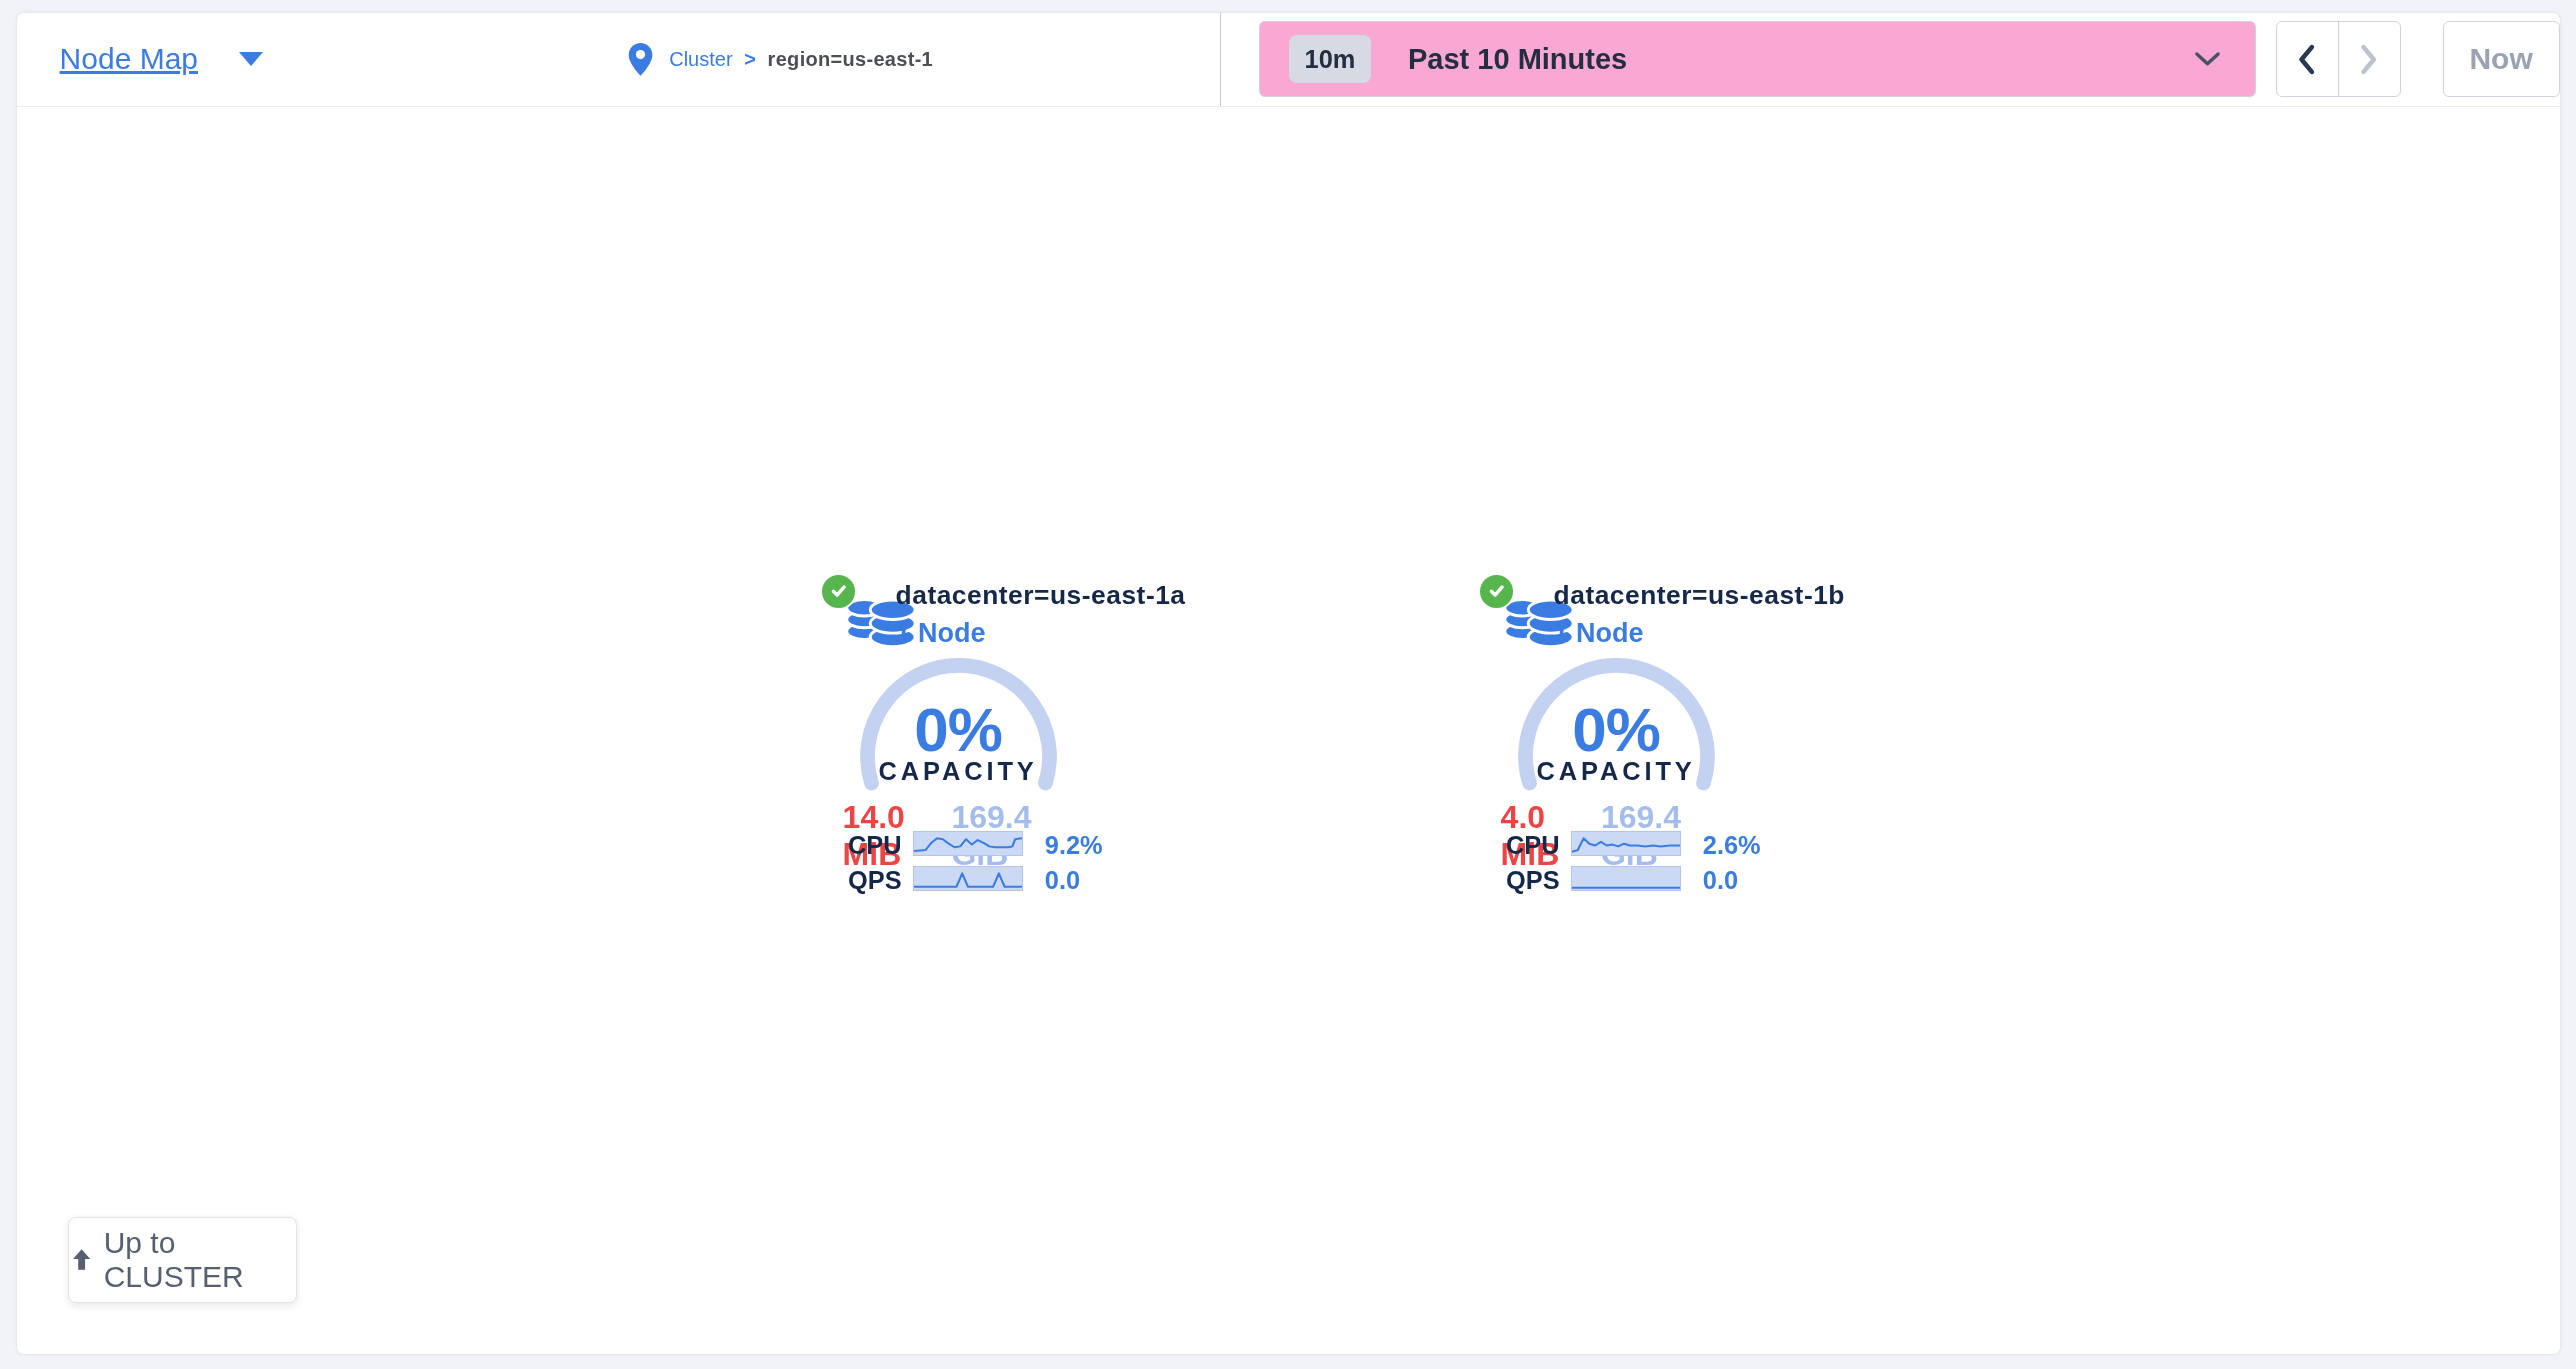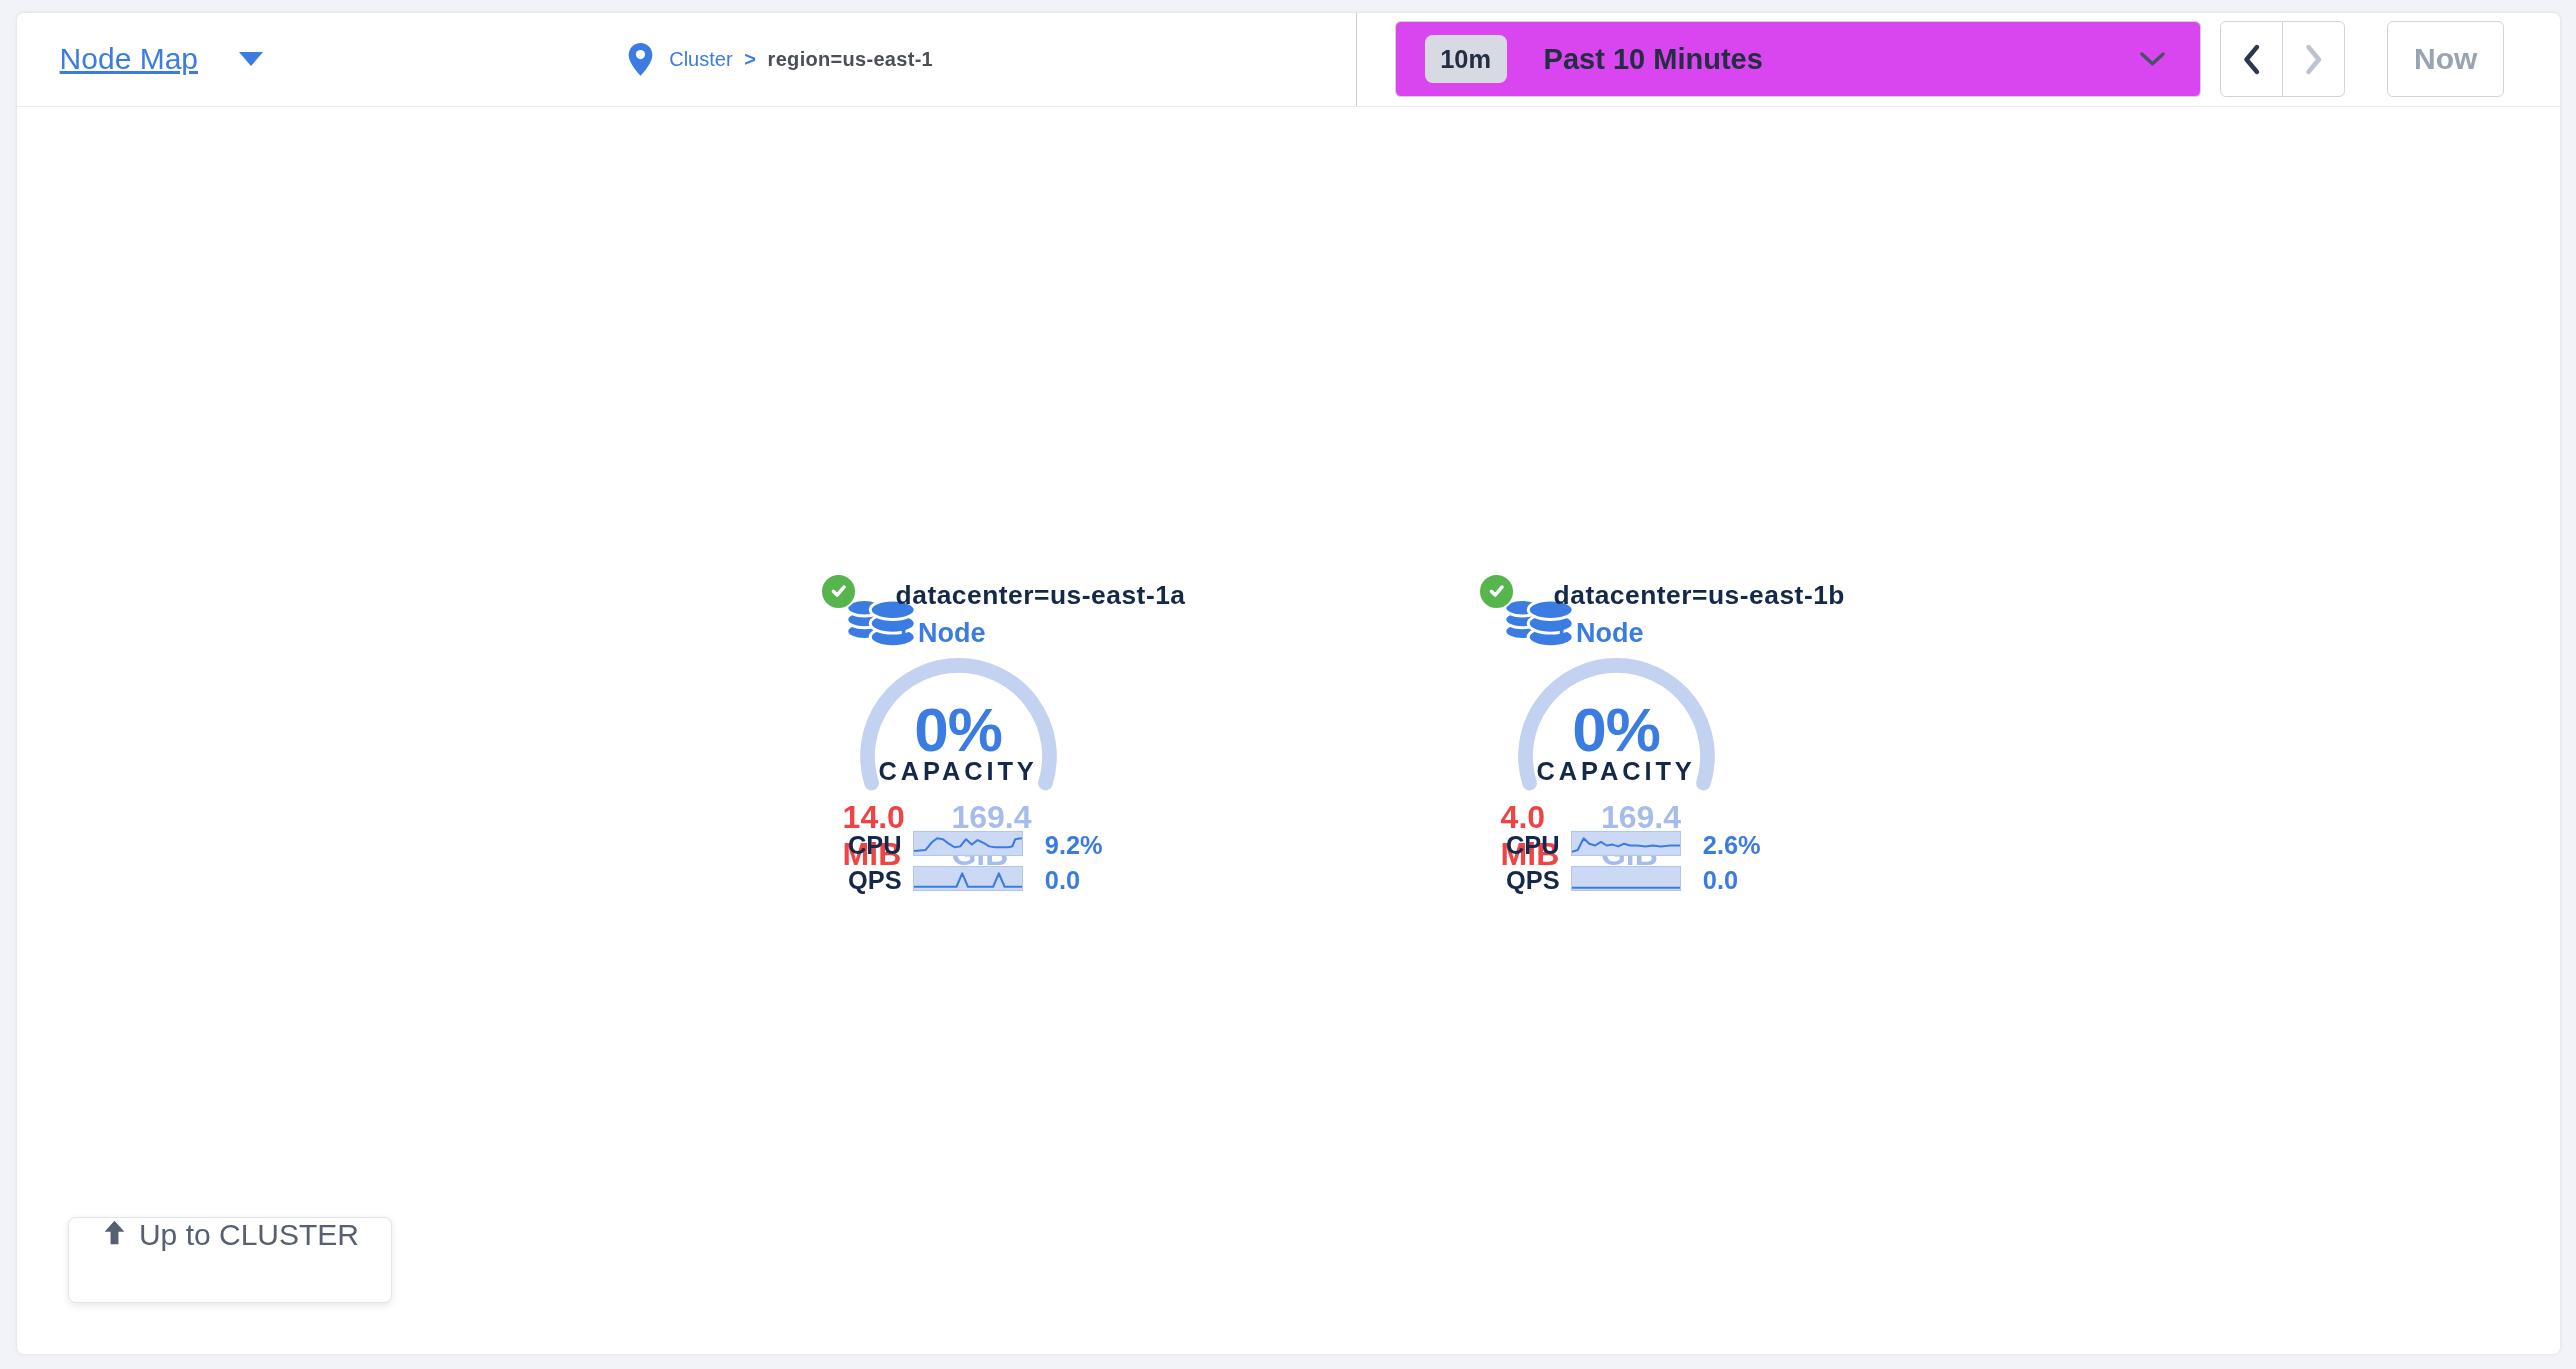--- a/index.html
+++ b/index.html
@@ -37,22 +37,22 @@
   }
   .pin-icon { width:27px; height:35px; margin-right:15.6px; }
   .crumb-link { color:#3a7ce1; font-weight:500; cursor:pointer; }
   .crumb-sep { color:#3a7ce1; font-weight:700; margin:0 11.7px; }
   .crumb-current { color:#4b4f56; font-weight:700; letter-spacing:0.3px; }
   .header-right {
     flex:1; border-left:1px solid #c6cbd6; display:flex; align-items:center;
     border-radius:0 7.8px 7.8px 0;
   }
   .time-dropdown {
-    margin-left:38px; width:806px; height:76px;
-    border:1px solid #ced3de; border-radius:5.9px; background:#d946ef;
+    margin-left:38px; width:997px; height:76px;
+    border:1px solid #ced3de; border-radius:5.9px; background:#f9a8d4;
     display:flex; align-items:center; cursor:pointer; position:relative;
   }
   .time-badge {
     margin-left:29px; background:#d7dae3; color:#242e42;
     font-size:25.4px; font-weight:700; padding:9.8px 15.6px; border-radius:7.8px;
   }
   .time-label { margin-left:37px; font-size:29px; font-weight:700; color:#242e42; }
   .chevron-down { position:absolute; right:33px; width:29px; height:19.6px; }
   .nav-group { margin-left:19.6px; display:flex; }
   .nav-btn {
@@ -104,24 +104,24 @@
   .metric-row { display:flex; align-items:flex-start; height:29px; margin-bottom:5.9px; }
   .m-label { width:63px; text-align:right; font-size:25.4px; font-weight:800; color:#152849; }
   .sparkbox {
     margin-left:11.7px; width:110px; height:25.4px;
     background:#ccd9f4; border:1px solid #b2c5ee;
   }
   .sparkbox svg { display:block; width:100%; height:100%; }
   .m-value { margin-left:21.5px; font-size:25.4px; font-weight:700; color:#3a7ce1; }
   
   .up-btn {
-    position:absolute; left:51px; top:1204px; width:324px; height:86px;
+    position:absolute; left:51px; top:1204px; width:229px; height:86px;
     background:#fff; border:1px solid #e2e4ea; border-radius:7.8px;
     box-shadow:0 2.9px 7.8px rgba(30,40,70,.10);
-    display:flex; align-items:flex-start; justify-content:center; cursor:pointer;
+    display:flex; align-items:center; justify-content:center; cursor:pointer;
   }
   .up-btn .up-label { font-size:30px; font-weight:500; color:#566070; margin-left:9.8px; }
 </style>
 </head>
 <body>
 
 <div class="panel">
 
   <div class="header">
     <div class="header-left">

